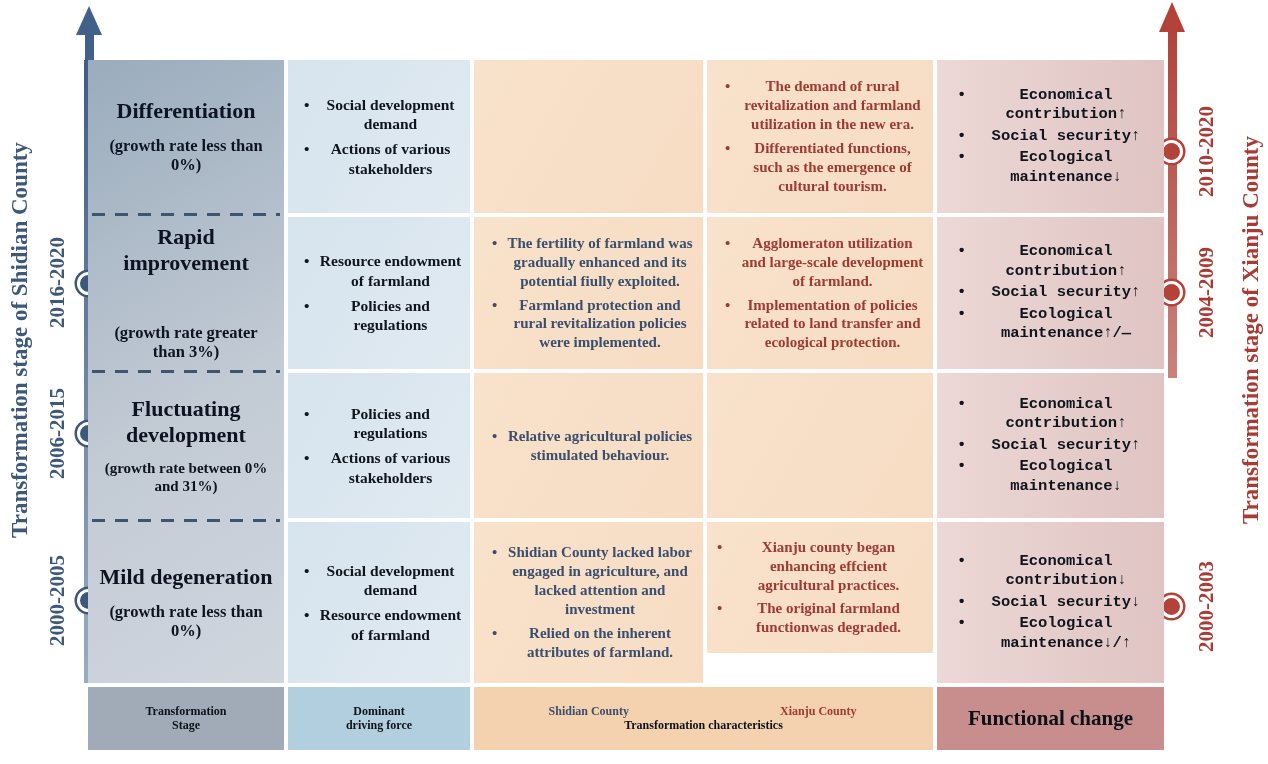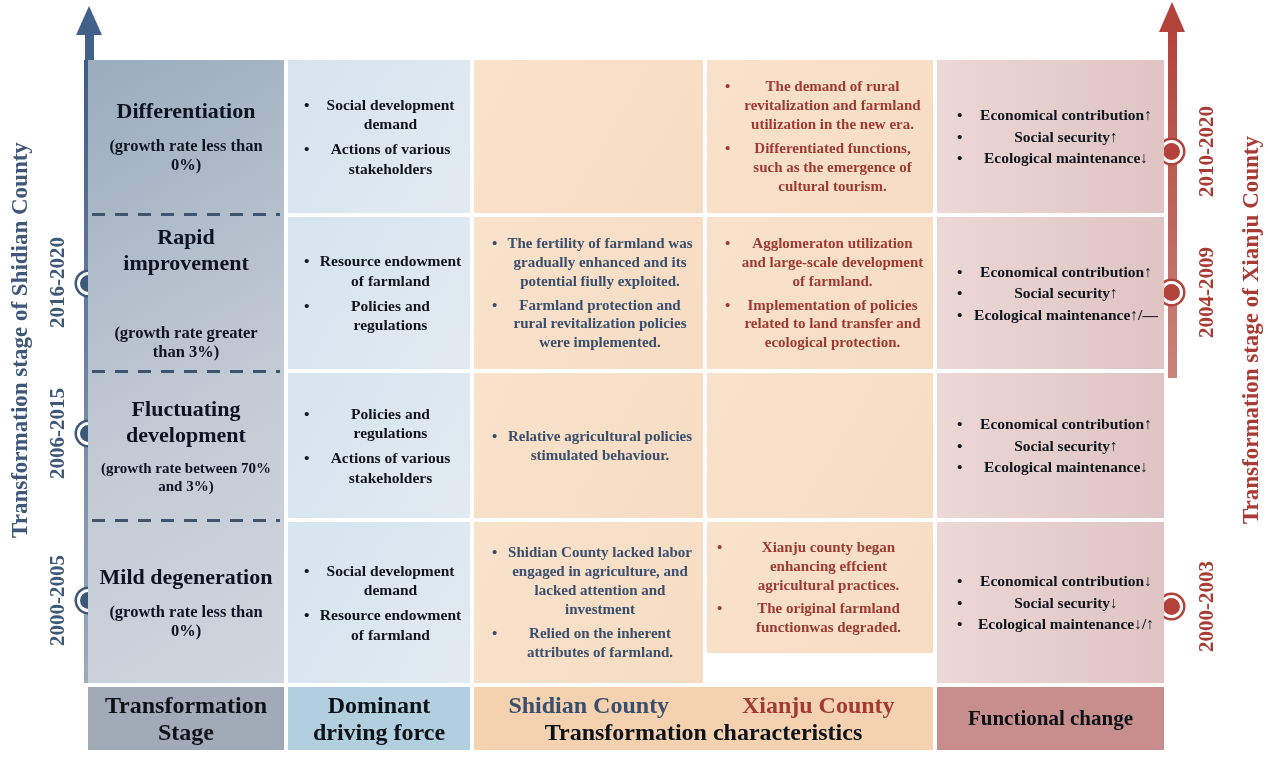--- a/index.html
+++ b/index.html
@@ -17,23 +17,23 @@
   .stage-note{font-size:16.5px;color:#0d1320;line-height:1.2;margin-top:12px;}
   .dash-sep{position:absolute;left:4px;width:188px;height:3px;
             background:repeating-linear-gradient(90deg,#3e5570 0 13px,transparent 13px 23px);}
   .bullets{list-style:none;margin:0;padding:0;text-align:center;}
   .bullets li{position:relative;padding-left:17px;margin:5px 0;line-height:1.26;}
   .bullets li::before{content:"•";position:absolute;left:2px;top:0;}
   .t-dark{color:#10151d;font-size:15.5px;}
   .t-blue{color:#3a4e6d;font-size:15px;}
   .t-red{color:#9e3a33;font-size:15px;}
   .t-func{color:#10151d;font-size:15.5px;}
-  .t-func li{margin:2px 0;}
+  .t-func li{margin:2px 0;font-family:Liberation Mono, monospace;}
   .footer-cell{position:absolute;top:687px;height:63px;display:flex;flex-direction:column;
-               justify-content:center;align-items:center;text-align:center;font-size:24px;
+               justify-content:center;align-items:center;text-align:center;font-size:12px;
                line-height:1.12;color:#0d1118;box-sizing:border-box;}
   .vtext{position:absolute;text-align:center;transform:rotate(-90deg);white-space:nowrap;}
   .axis-title{font-size:23px;}
   .year-label{font-size:21px;}
   .shaft{position:absolute;}
   .arrow-head{position:absolute;width:0;height:0;}
   .marker{position:absolute;width:17px;height:17px;border-radius:50%;border:3px solid #ffffff;}
   .marker-left{background:#3d5878;box-shadow:0 0 0 2.5px #3d5878;}
   .marker-right{background:#b2423a;box-shadow:0 0 0 2.5px #b2423a;}
   .merged-row1{display:flex;width:100%;}
@@ -77,21 +77,21 @@
       <div class="stage-note">(growth rate less than 0%)</div>
     </div>
     <div class="dash-sep" style="top:153px;"></div>
     <div class="stage-sec" style="top:157px;height:152px;gap:35px;">
       <div class="stage-title">Rapid improvement</div>
       <div class="stage-note">(growth rate greater than 3%)</div>
     </div>
     <div class="dash-sep" style="top:310px;"></div>
     <div class="stage-sec" style="top:313px;height:145px;">
       <div class="stage-title">Fluctuating development</div>
-      <div class="stage-note" style="font-size:15px;">(growth rate between 70% and 3%)</div>
+      <div class="stage-note" style="font-size:15px;">(growth rate between 0% and 31%)</div>
     </div>
     <div class="dash-sep" style="top:459px;"></div>
     <div class="stage-sec" style="top:462px;height:161px;">
       <div class="stage-title">Mild degeneration</div>
       <div class="stage-note">(growth rate less than 0%)</div>
     </div>
   </div>
 
   <div class="cell col2-cell" style="left:288px;top:60px;width:182px;height:153px;padding:4px 8px 4px 14px;">
     <ul class="bullets t-dark">

